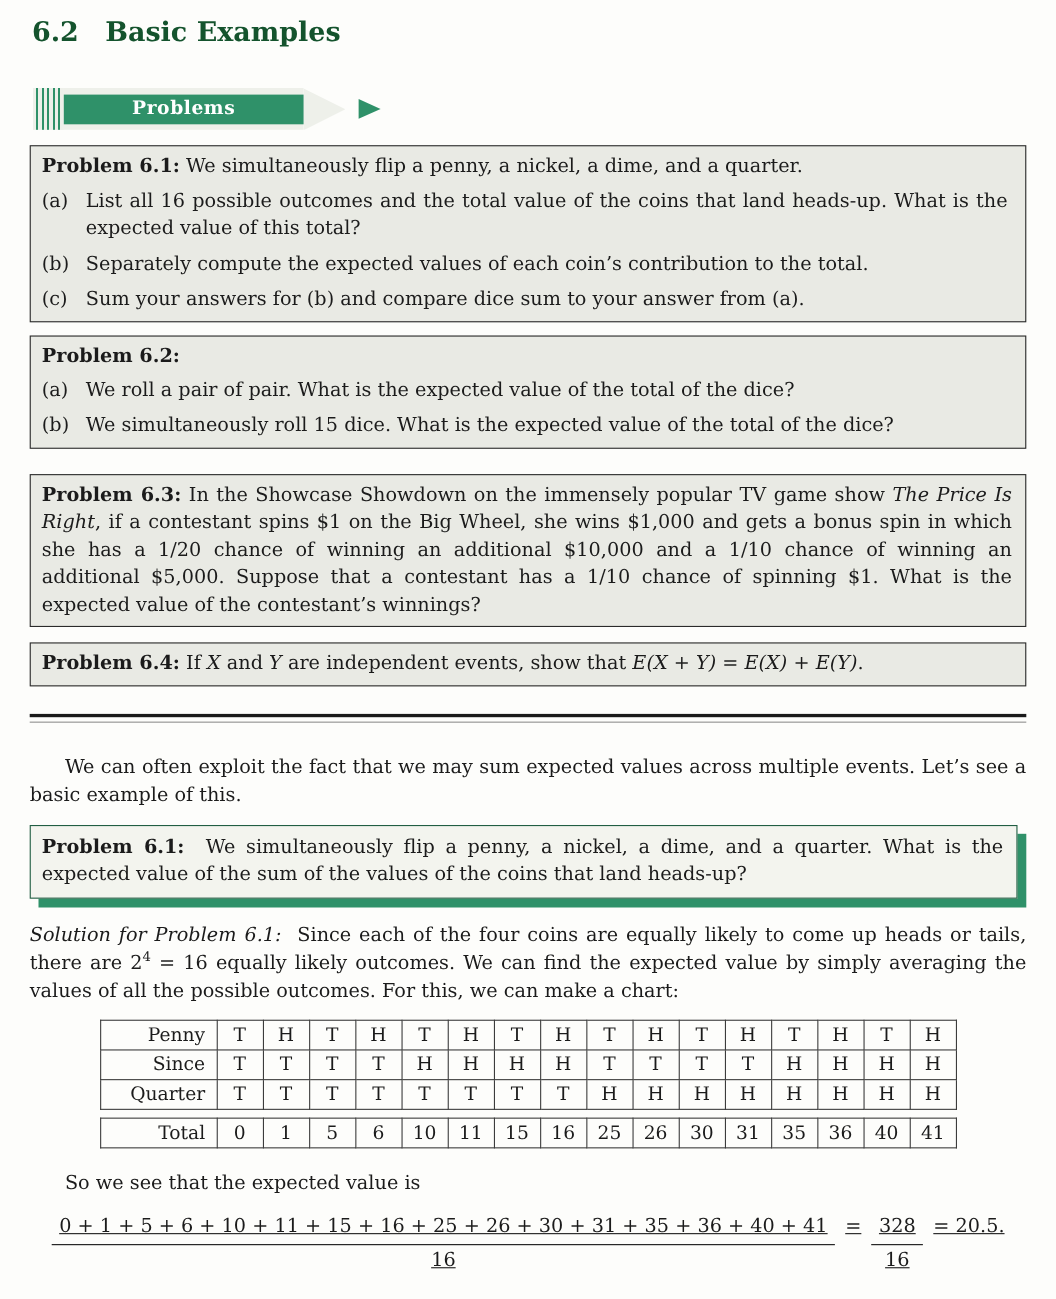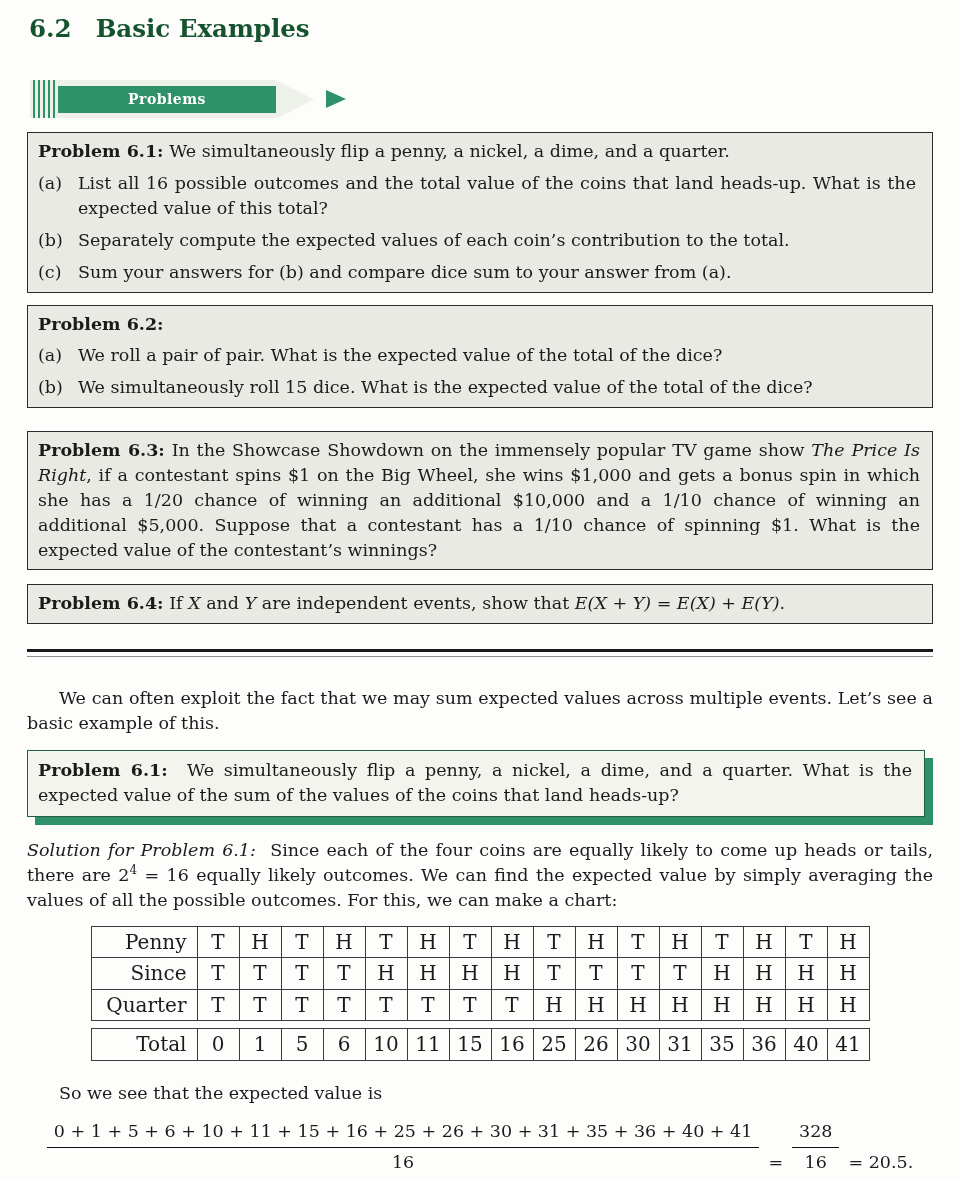--- a/index.html
+++ b/index.html
@@ -30,21 +30,21 @@
   .pencil{display:flex;align-items:center;height:40px;margin:0 0 13px 3px;}
   .pencil-stripes{
     width:28px;height:38px;
     background:
       repeating-linear-gradient(to right,#eef0ea 0 3px,var(--green) 3px 5px),
       #eef0ea;
   }
   .pencil-body{width:218px;height:38px;background:#eef0ea;display:flex;align-items:center;}
   .pencil-band{
     width:100%;height:27px;background:var(--green);
-    color:#fff;font-weight:bold;font-size:14px;letter-spacing:.5px;
+    color:#fff;font-weight:bold;font-size:17px;letter-spacing:.5px;
     text-align:center;line-height:27px;
   }
   .pencil-tip{
     width:38px;height:38px;background:#eef0ea;
     clip-path:polygon(0 0,100% 50%,0 100%);
   }
   .pencil-point{
     width:0;height:0;margin-left:12px;
     border-left:20px solid var(--green);
     border-top:9px solid transparent;
@@ -81,34 +81,34 @@
     padding:7px 12px 8px 10px;
     margin:0 8px 21px 0;
   }
   .solution-para{margin-bottom:13px;}
   .solution-para .lead{font-style:italic;}
   sup{font-size:12px;}
   
   .table-wrap{margin:0 0 20px 0;}
   table.coin-table{
     border-collapse:collapse;table-layout:fixed;
-    margin:0 auto;font-size:20px;
+    margin:0 auto;font-size:17px;
   }
   table.coin-table td{
     border:1.2px solid #3c3c3c;text-align:center;
     width:42px;height:26px;padding:1px 0;
     background:#fdfdfb;
   }
   table.coin-table td.row-label{width:106px;text-align:right;padding-right:10px;}
   table.total-table{margin-top:7px;}
   .closing-para{margin-bottom:14px;}
   
   .equation{
-    display:flex;justify-content:center;align-items:flex-end;
-    gap:9px;font-size:17.5px;margin-top:4px;
+    display:flex;justify-content:center;align-items:flex-start;
+    gap:9px;font-size:17.5px;margin-top:4px;text-decoration:underline;
   }
   .frac{display:inline-flex;flex-direction:column;align-items:center;}
   .frac .num{padding:0 7px 3px;border-bottom:1.5px solid #111;}
   .frac .den{padding-top:2px;}
 </style>
 </head>
 <body>
 
 <div class="page">
 

